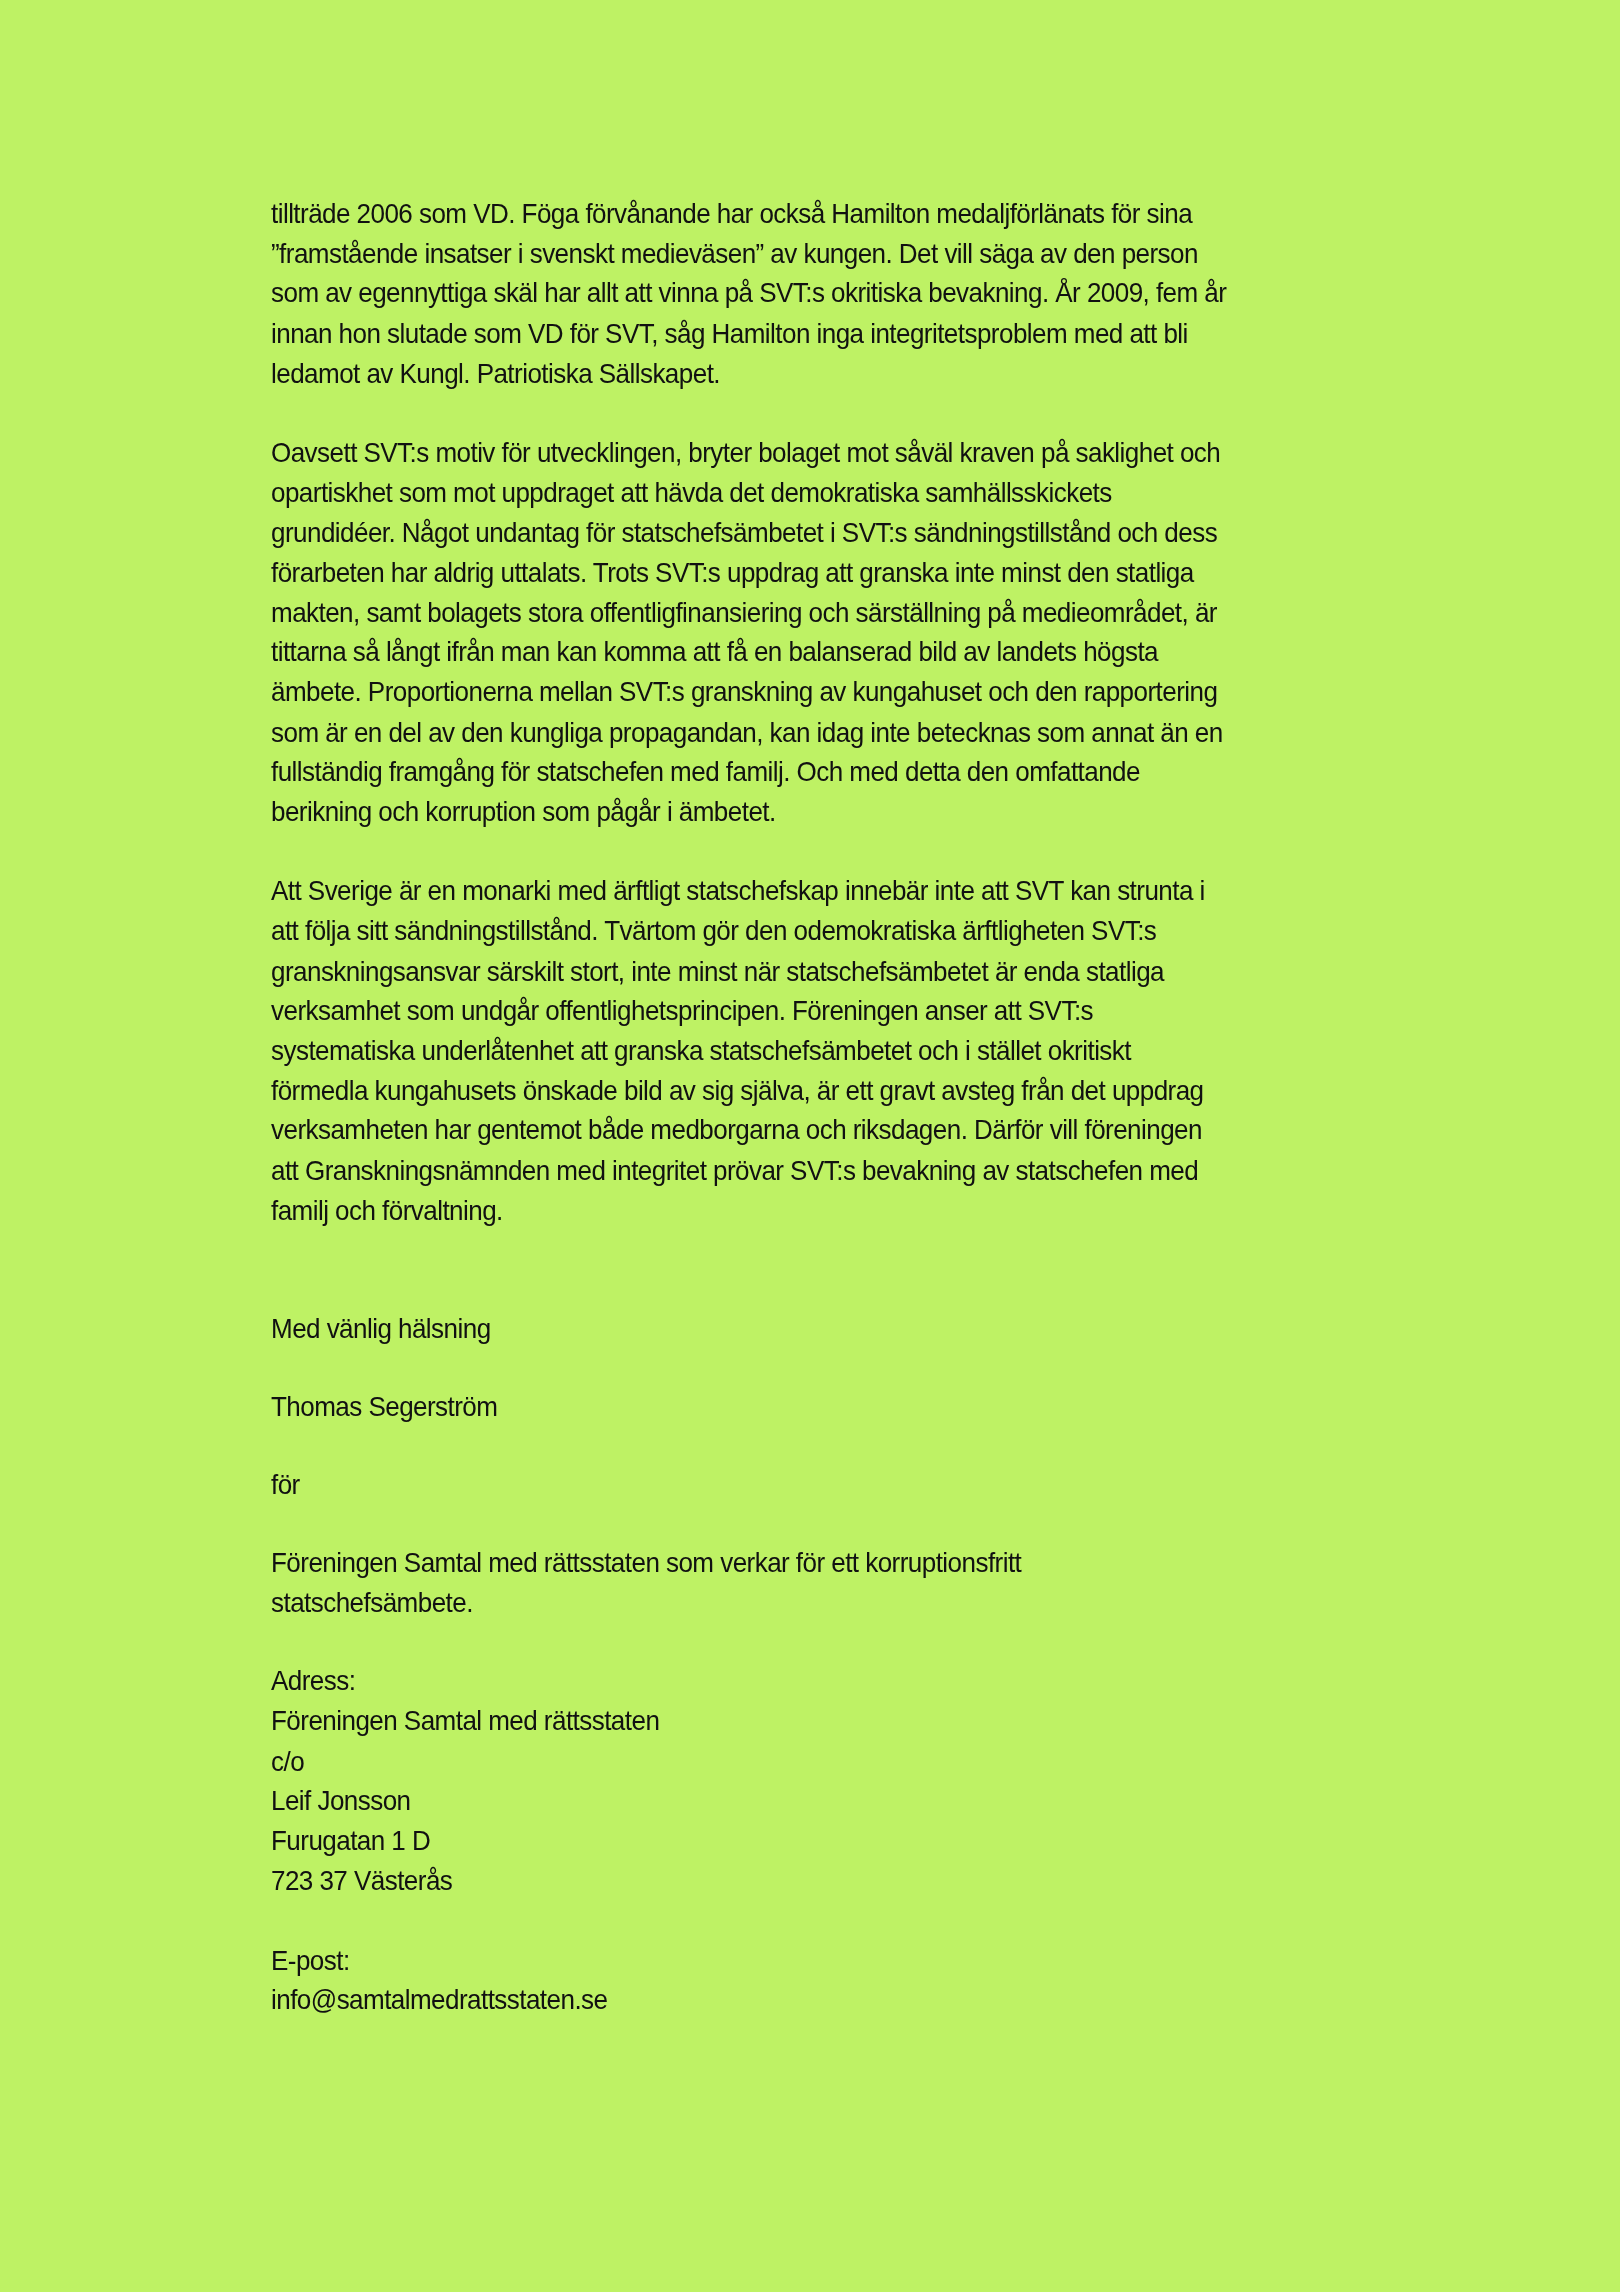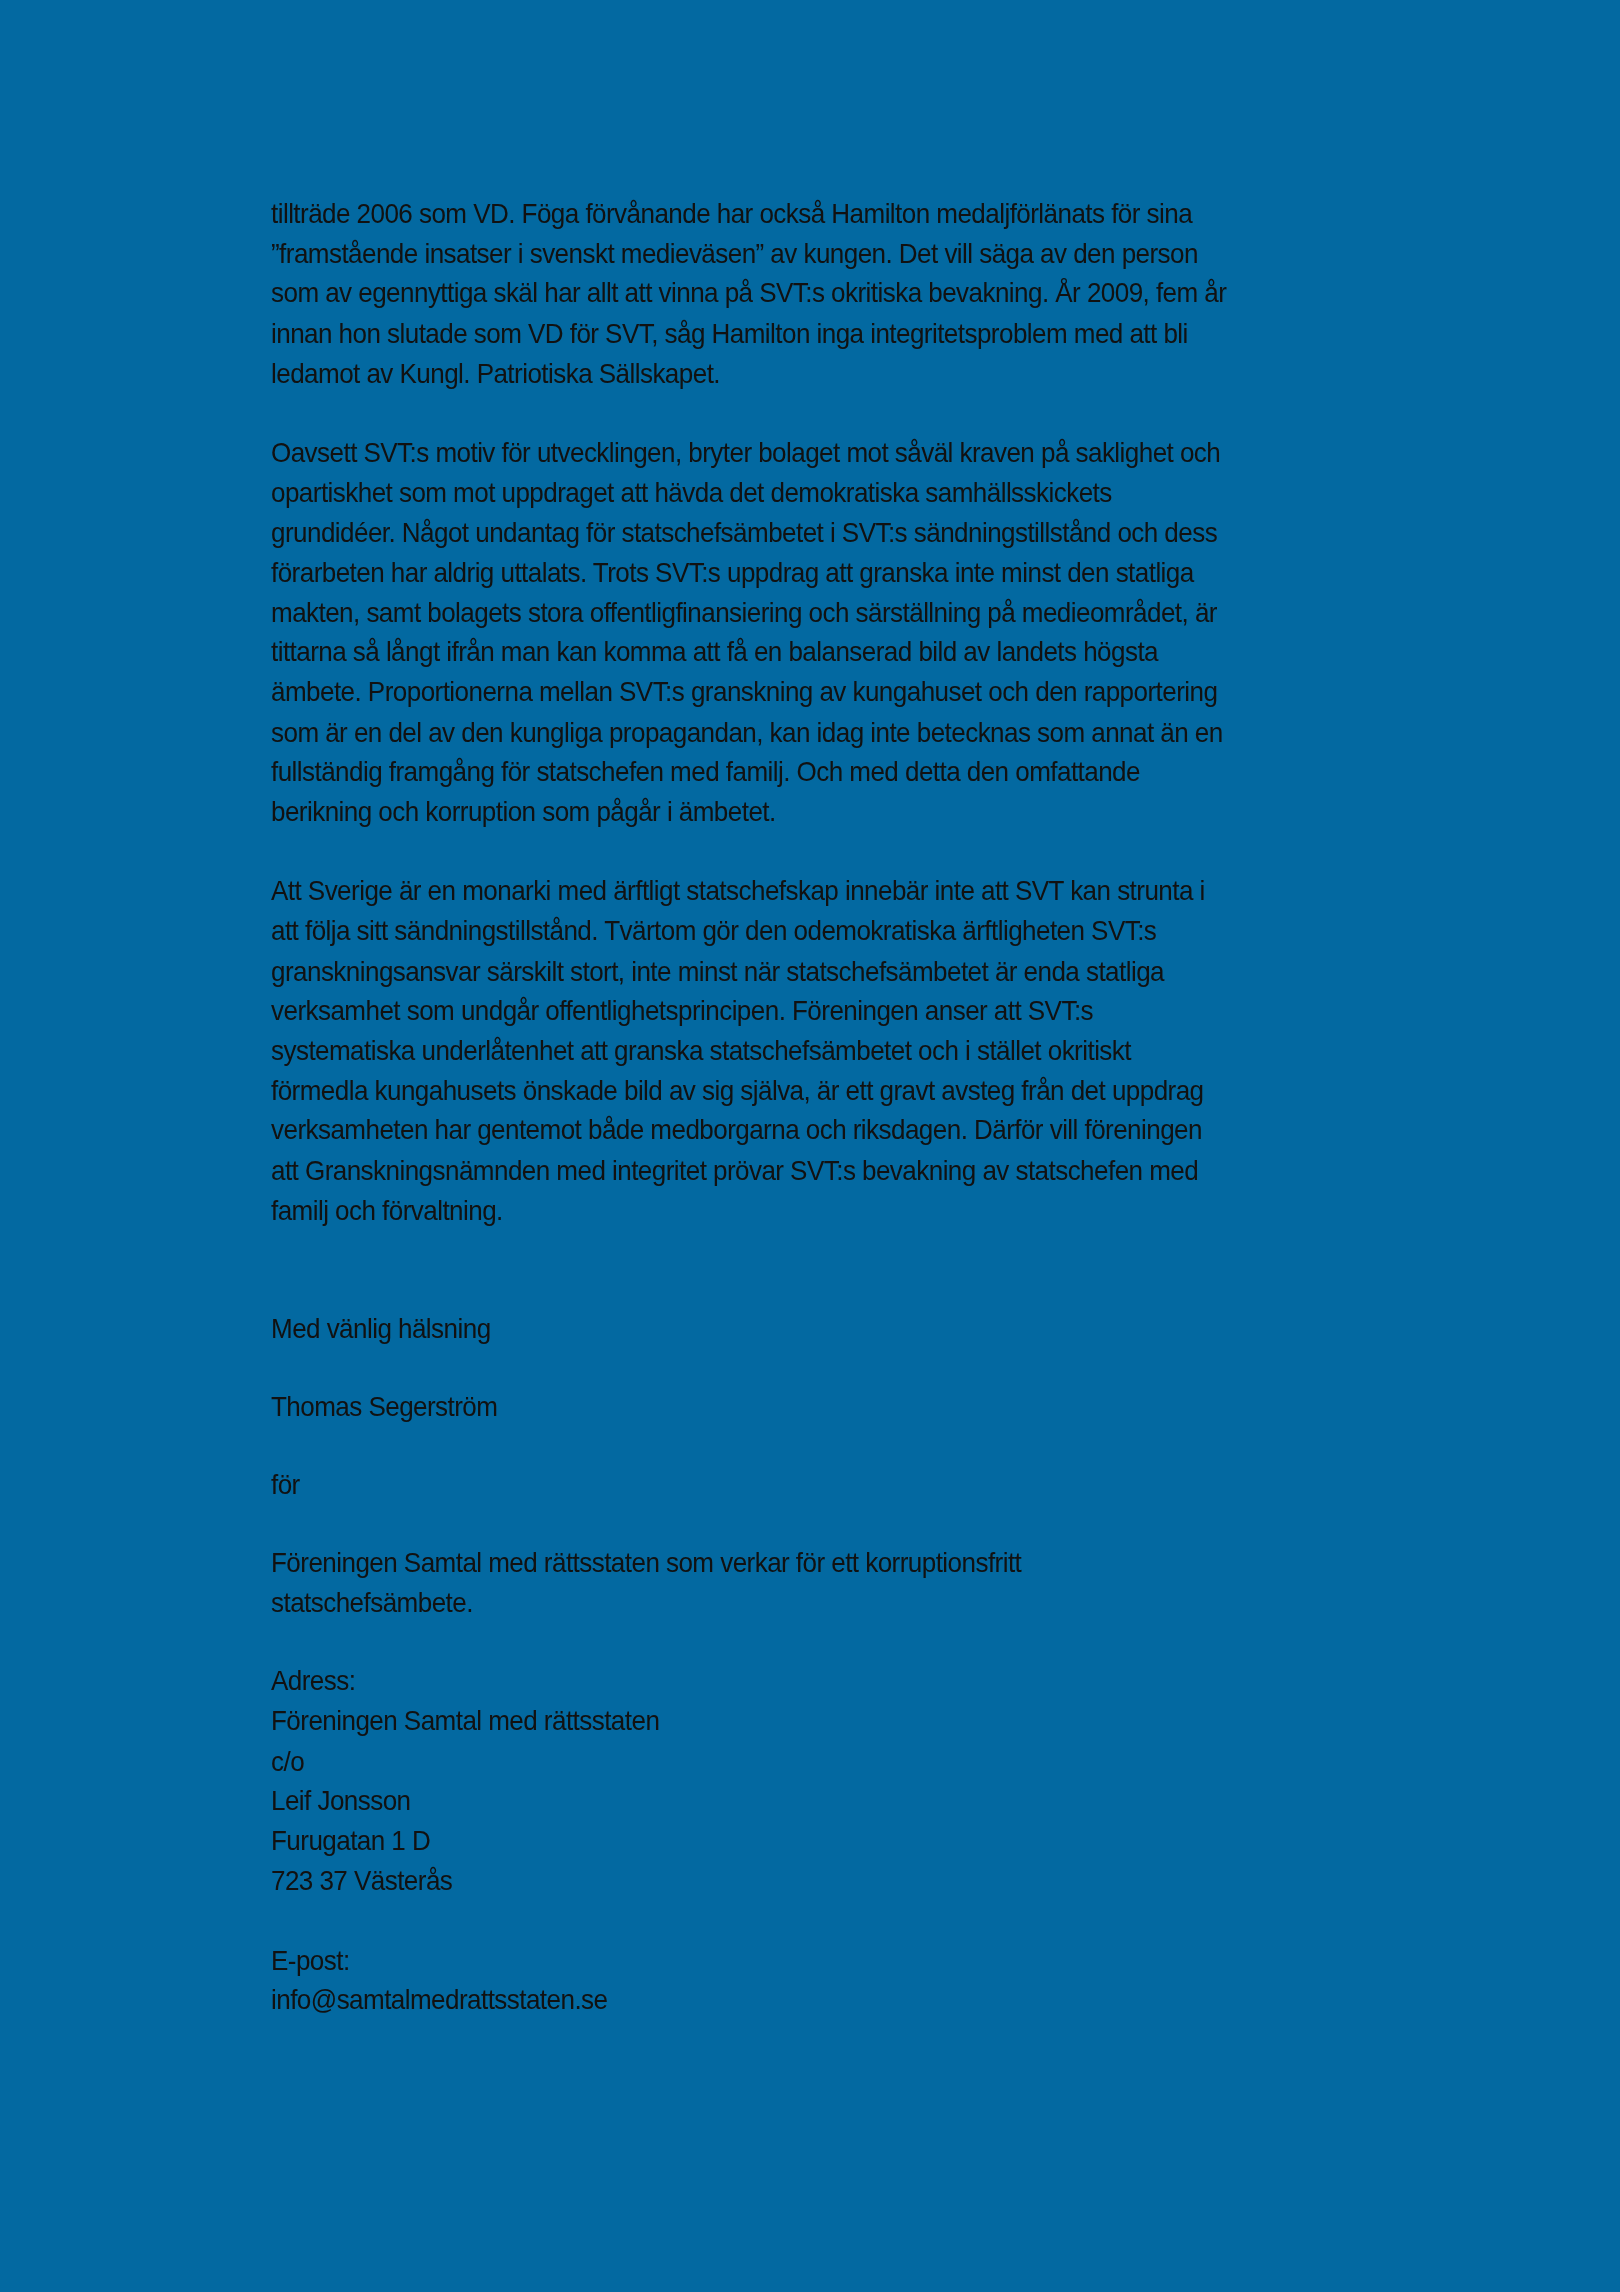--- a/index.html
+++ b/index.html
@@ -13,21 +13,21 @@
       position: relative;
       overflow: hidden;
       font-family: "Liberation Sans", sans-serif;
       color: #111111;
     }
     .page {
       position: absolute;
       left: 0; top: 0;
       width: 1620px;
       height: 2293px;
-      background: #0369a1;
+      background: #bef264;
     }
     .line {
       position: absolute;
       left: 271px;
       white-space: nowrap;
       font-size: 28px;
       line-height: 35px;
       letter-spacing: -0.6px;
       transform-origin: left top;
       transform: scaleX(0.93);

